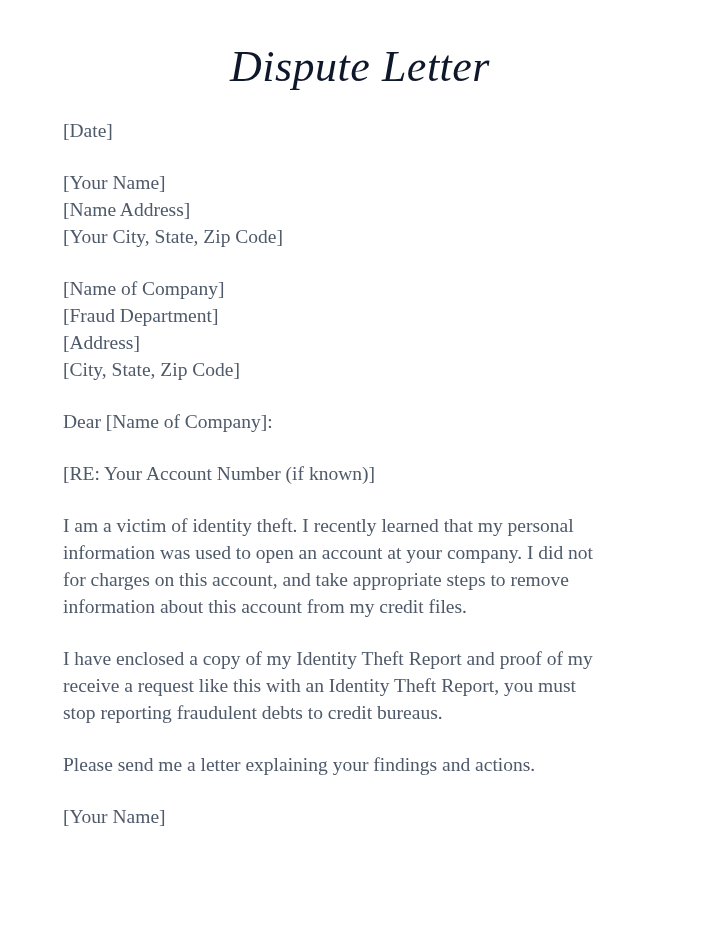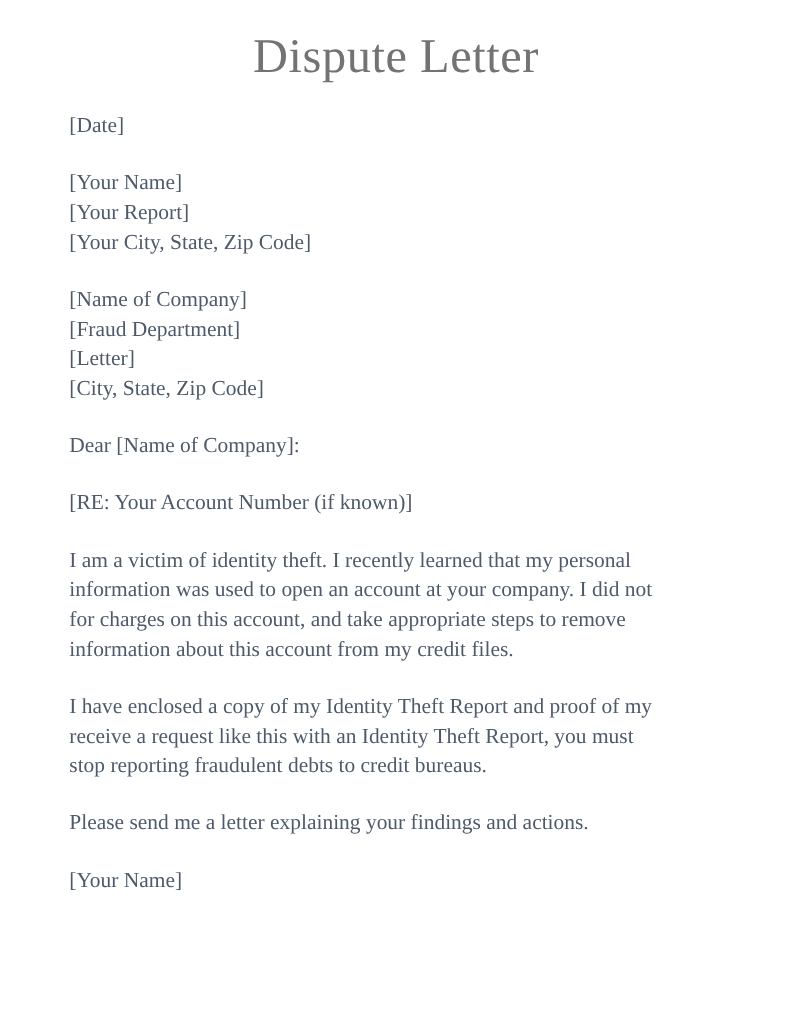--- a/index.html
+++ b/index.html
@@ -12,28 +12,29 @@
     width: 720px;
     height: 932px;
     margin: 0 auto;
     background: #ffffff;
     font-family: "Liberation Serif", "DejaVu Serif", serif;
     color: #4e5969;
     overflow: hidden;
     box-sizing: border-box;
   }
   .title {
-    margin: 0;
+    margin: 16px;
     padding-top: 26px;
     text-align: center;
     font-size: 44px;
     line-height: 50px;
     font-weight: 400;
-    color: #737373;
+    color: #0f172a;
     letter-spacing: 0.5px;
+    font-style: italic;
   }
   .letter-body {
     padding: 0 58px 0 63px;
     font-size: 19.5px;
     line-height: 27px;
   }
   .block {
     margin: 25px 0 0 0;
   }
   .block.first {
@@ -50,28 +51,28 @@
   <h1 class="title">Dispute Letter</h1>
 
   <div class="letter-body">
 
     <div class="block first">
       <div class="line">[Date]</div>
     </div>
 
     <div class="block">
       <div class="line">[Your Name]</div>
-      <div class="line">[Your Report]</div>
+      <div class="line">[Name Address]</div>
       <div class="line">[Your City, State, Zip Code]</div>
     </div>
 
     <div class="block">
       <div class="line">[Name of Company]</div>
       <div class="line">[Fraud Department]</div>
-      <div class="line">[Letter]</div>
+      <div class="line">[Address]</div>
       <div class="line">[City, State, Zip Code]</div>
     </div>
 
     <div class="block">
       <div class="line">Dear [Name of Company]:</div>
     </div>
 
     <div class="block">
       <div class="line">[RE: Your Account Number (if known)]</div>
     </div>

